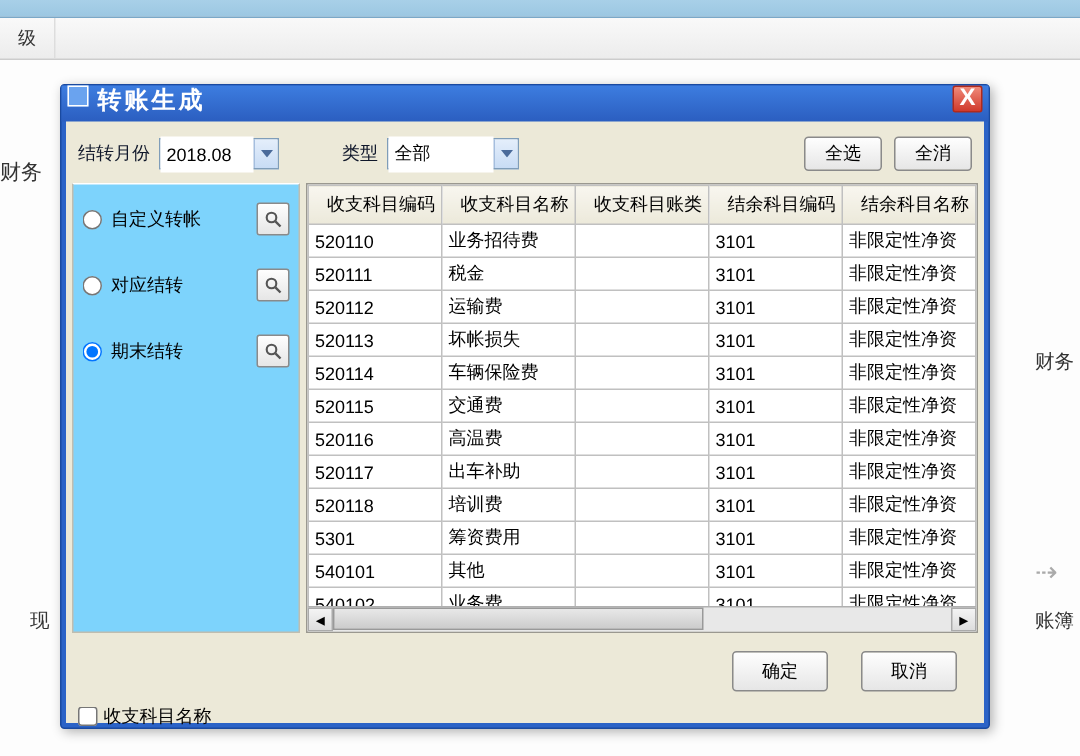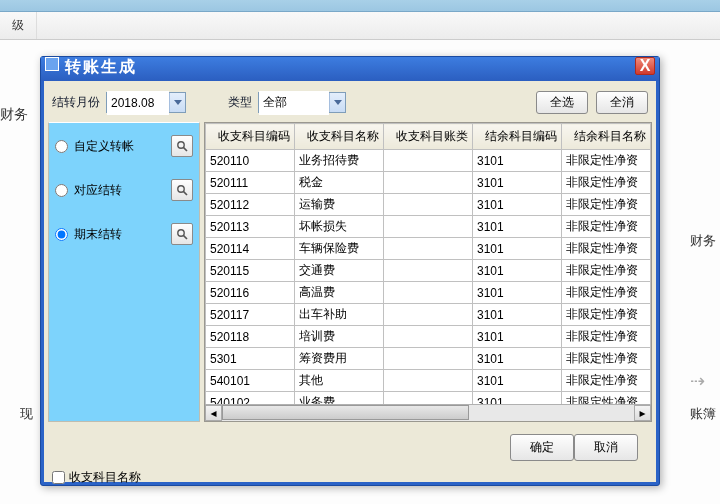--- a/index.html
+++ b/index.html
@@ -253,21 +253,21 @@
 }
 .bottom-row {
   display: flex;
   align-items: center;
   padding: 12px 18px 6px 8px;
   gap: 16px;
 }
 .bottom-row .btns {
   margin-left: auto;
   display: flex;
-  gap: 0;
+  gap: 22px;
 }
 .bottom-row .btn { min-width: 64px; padding: 4px 14px; }
 .chk-row {
   padding: 2px 8px 0 8px;
   display: flex;
   align-items: center;
   gap: 4px;
 }
 </style>
 </head>

